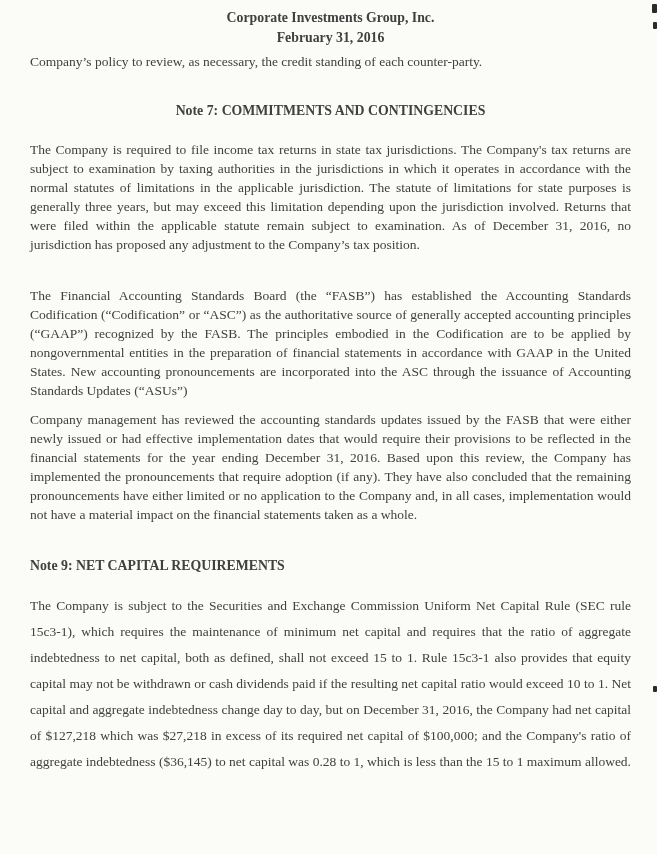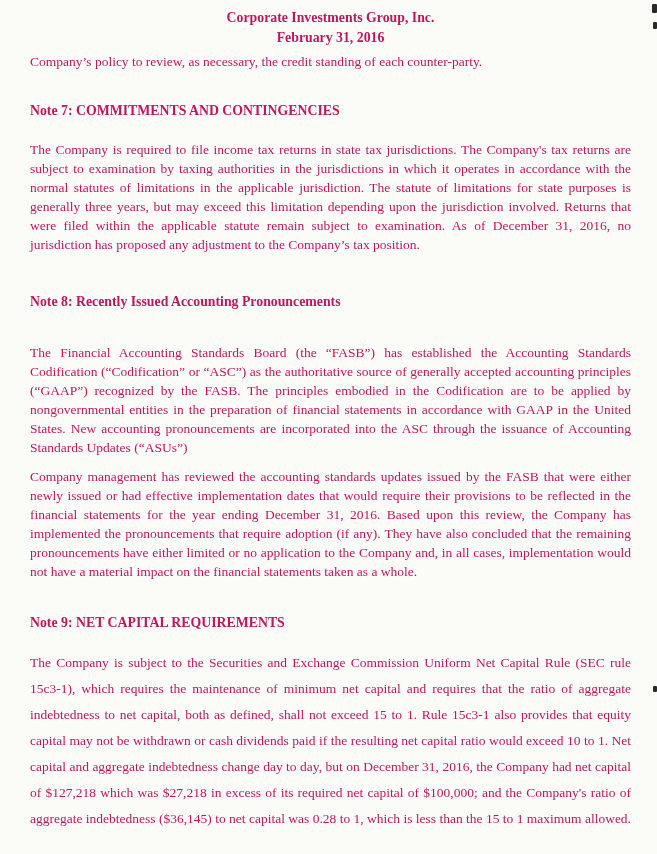--- a/index.html
+++ b/index.html
@@ -7,21 +7,21 @@
   body {
     background: #e9e9e6;
     font-family: "Liberation Serif", "DejaVu Serif", serif;
   }
   .page {
     position: relative;
     width: 657px;
     height: 854px;
     margin: 0 auto;
     background: #fbfbf8;
-    color: #be185d;
+    color: #404040;
     padding: 8px 26px 10px 30px;
     overflow: hidden;
   }
   .doc-header { text-align: center; }
   .doc-header .hline {
     font-weight: bold;
     font-size: 13.8px;
     line-height: 20px;
   }
   .body-text {
@@ -34,21 +34,21 @@
   .intro {
     margin-top: 4px;
     text-align: left;
   }
   .note-heading {
     margin: 0;
     font-size: 13.8px;
     font-weight: bold;
     line-height: 19px;
   }
-  .mt-note7 { margin-top: 30px; }
+  .mt-note7 { margin-top: 30px; text-align: center; }
   .mt-p7 { margin-top: 20px; }
   .mt-note8 { margin-top: 38px; }
   .mt-p8a { margin-top: 32px; }
   .mt-p8b { margin-top: 10px; }
   .mt-note9 { margin-top: 32px; }
   .mt-p9 { margin-top: 18px; line-height: 26px; }
   .scan-speck {
     position: absolute;
     background: #2a2a28;
     border-radius: 1px;
@@ -65,21 +65,20 @@
   <div class="doc-header">
     <div class="hline">Corporate Investments Group, Inc.</div>
     <div class="hline">February 31, 2016</div>
   </div>
 
   <p class="body-text intro">Company’s policy to review, as necessary, the credit standing of each counter-party.</p>
 
   <h2 class="note-heading mt-note7">Note 7: COMMITMENTS AND CONTINGENCIES</h2>
   <p class="body-text mt-p7">The Company is required to file income tax returns in state tax jurisdictions. The Company's tax returns are subject to examination by taxing authorities in the jurisdictions in which it operates in accordance with the normal statutes of limitations in the applicable jurisdiction.  The statute of limitations for state purposes is generally three years, but may exceed this limitation depending upon the jurisdiction involved.  Returns that were filed within the applicable statute remain subject to examination.  As of  December 31, 2016, no jurisdiction has proposed any adjustment to the Company’s tax position.</p>
 
-  <h2 class="note-heading mt-note8">Note 8:  Recently Issued Accounting Pronouncements</h2>
   <p class="body-text mt-p8a">The Financial Accounting Standards Board (the “FASB”) has established the Accounting Standards Codification (“Codification” or “ASC”) as the authoritative source of generally accepted accounting principles (“GAAP”) recognized by the FASB.  The principles embodied in the Codification are to be applied by nongovernmental entities in the preparation of financial statements in accordance with GAAP in the United States.  New accounting pronouncements are incorporated into the ASC through the issuance of Accounting Standards Updates (“ASUs”)</p>
   <p class="body-text mt-p8b">Company management has reviewed the accounting standards updates issued by the FASB that were either newly issued or had effective implementation dates that would require their provisions to be reflected in the financial statements for the year ending December 31, 2016. Based upon this review, the Company has implemented the pronouncements that require adoption (if any).  They have also concluded that the remaining pronouncements have either limited or no application to the Company and, in all cases, implementation would not have a material impact on the financial statements taken as a whole.</p>
 
   <h2 class="note-heading mt-note9">Note 9:  NET CAPITAL REQUIREMENTS</h2>
   <p class="body-text mt-p9">The Company is subject to the Securities and Exchange Commission Uniform Net Capital Rule (SEC rule 15c3-1), which requires the maintenance of minimum net capital and requires that the ratio of aggregate indebtedness to net capital, both as defined, shall not exceed 15 to 1.  Rule 15c3-1 also provides that equity capital may not be withdrawn or cash dividends paid if the resulting net capital ratio would exceed 10 to 1.  Net capital and aggregate indebtedness change day to day, but on December 31, 2016, the Company had net capital of $127,218 which was $27,218 in excess of its required net capital of $100,000; and the Company's ratio of aggregate indebtedness ($36,145) to net capital was 0.28 to 1, which is less than the 15 to 1 maximum allowed.</p>
 
   <span class="scan-speck speck-1"></span>
   <span class="scan-speck speck-2"></span>
   <span class="scan-speck speck-3"></span>
 

